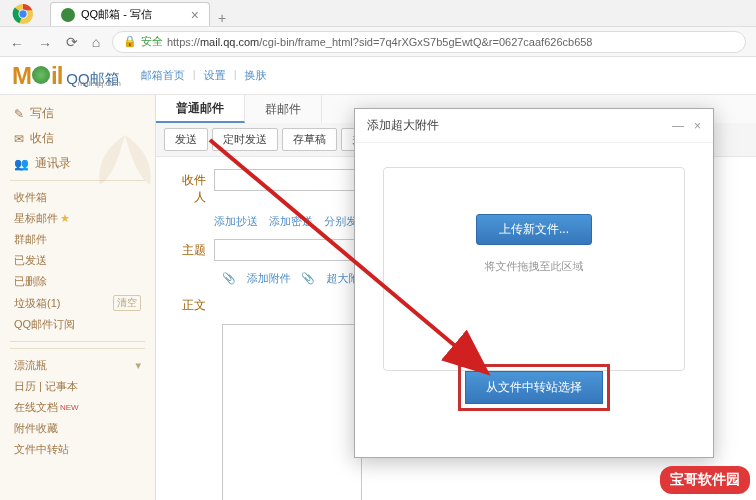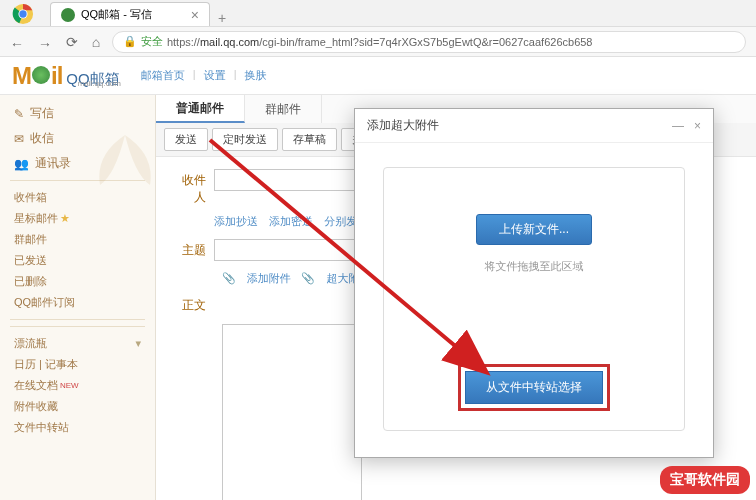--- a/index.html
+++ b/index.html
@@ -58,21 +58,21 @@
 .attach-links { font-size: 11px; color: #538fc7; margin-left: 48px; margin-bottom: 8px; }
 .attach-links span { cursor: pointer; margin-right: 8px; }
 .attach-links .paperclip { color: #888; }
 .body-textarea { border: 1px solid #c8c8c8; width: 140px; height: 200px; margin-left: 48px; }
 
 
 .modal { position: absolute; left: 354px; top: 108px; width: 360px; height: 350px; background: #fff; border: 1px solid #aaa; box-shadow: 0 4px 20px rgba(0,0,0,0.25); }
 .modal-title { padding: 8px 12px; font-size: 12px; color: #444; border-bottom: 1px solid #eee; display: flex; align-items: center; }
 .modal-title-ctrls { margin-left: auto; display: flex; gap: 10px; color: #999; font-size: 12px; }
 .modal-body { padding: 24px 28px; }
-.drop-zone { border: 1px solid #ddd; border-radius: 4px; height: 264px; display: flex; flex-direction: column; align-items: center; padding-top: 46px; }
+.drop-zone { border: 1px solid #ddd; border-radius: 4px; height: 204px; display: flex; flex-direction: column; align-items: center; padding-top: 46px; }
 .upload-btn { background: linear-gradient(#4a96d8, #3677bb); color: #fff; border: 1px solid #2a6aad; padding: 6px 22px; font-size: 12px; border-radius: 3px; cursor: pointer; }
 .drop-hint { font-size: 11px; color: #999; margin-top: 14px; }
 .file-transfer-wrap { margin-top: 90px; border: 3px solid #c83030; padding: 4px; }
 .file-transfer-btn { background: linear-gradient(#4a96d8, #3677bb); color: #fff; border: 1px solid #2a6aad; padding: 7px 20px; font-size: 12px; cursor: pointer; }
 
 
 .arrow-svg { position: absolute; left: 200px; top: 130px; pointer-events: none; z-index: 50; }
 
 
 .watermark { position: absolute; right: 6px; bottom: 6px; background: #e03838; color: #fff; font-size: 14px; font-weight: bold; padding: 5px 10px; border-radius: 12px; }
@@ -157,20 +157,24 @@
     <div class="sb-item">
         <span>群邮件</span>
       </div>
     <div class="sb-item">
         <span>已发送</span>
       </div>
     <div class="sb-item">
         <span>已删除</span>
       </div>
     <div class="sb-item">
+        <span>垃圾箱(1)</span>
+        <span class="sb-empty">清空</span>
+      </div>
+    <div class="sb-item">
         <span>QQ邮件订阅</span>
       </div>
     <div class="sb-divider"></div>
     <div class="sb-divider"></div>
     <div class="sb-item">
         <span>漂流瓶</span>
         <span style="margin-left:auto;color:#b8a880">▾</span>
       </div>
     <div class="sb-item">
         <span>日历 | 记事本</span>

